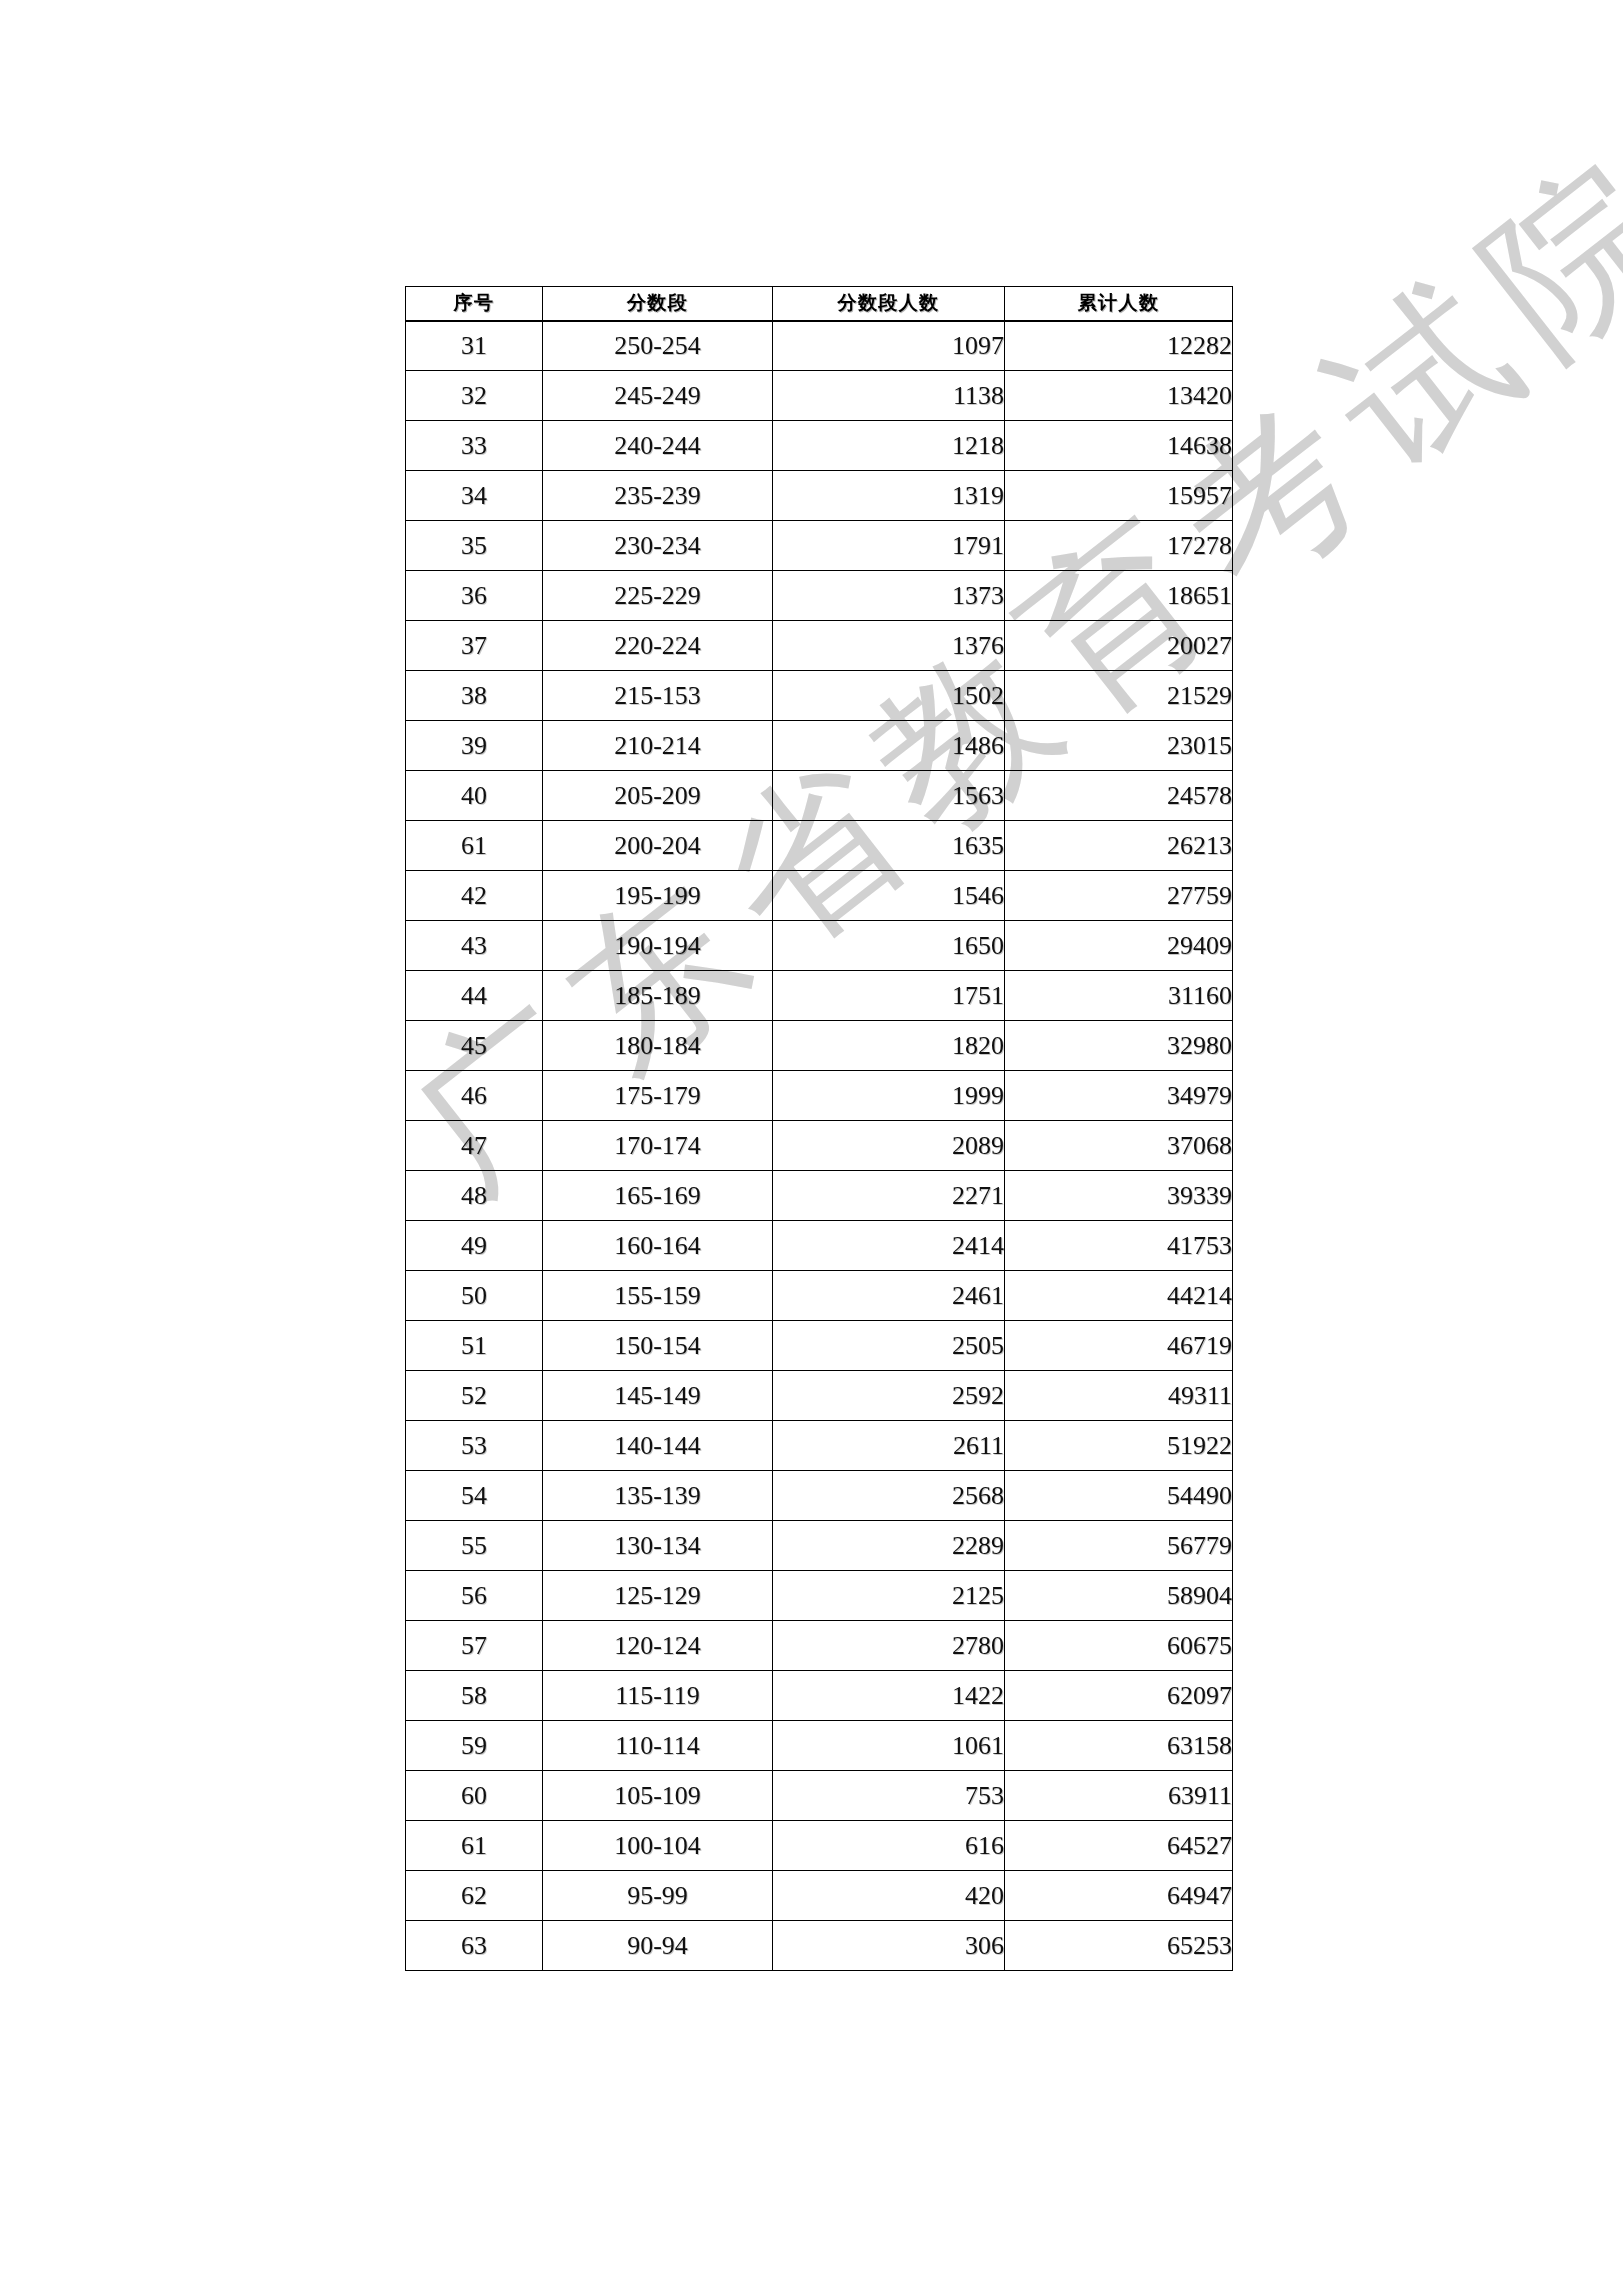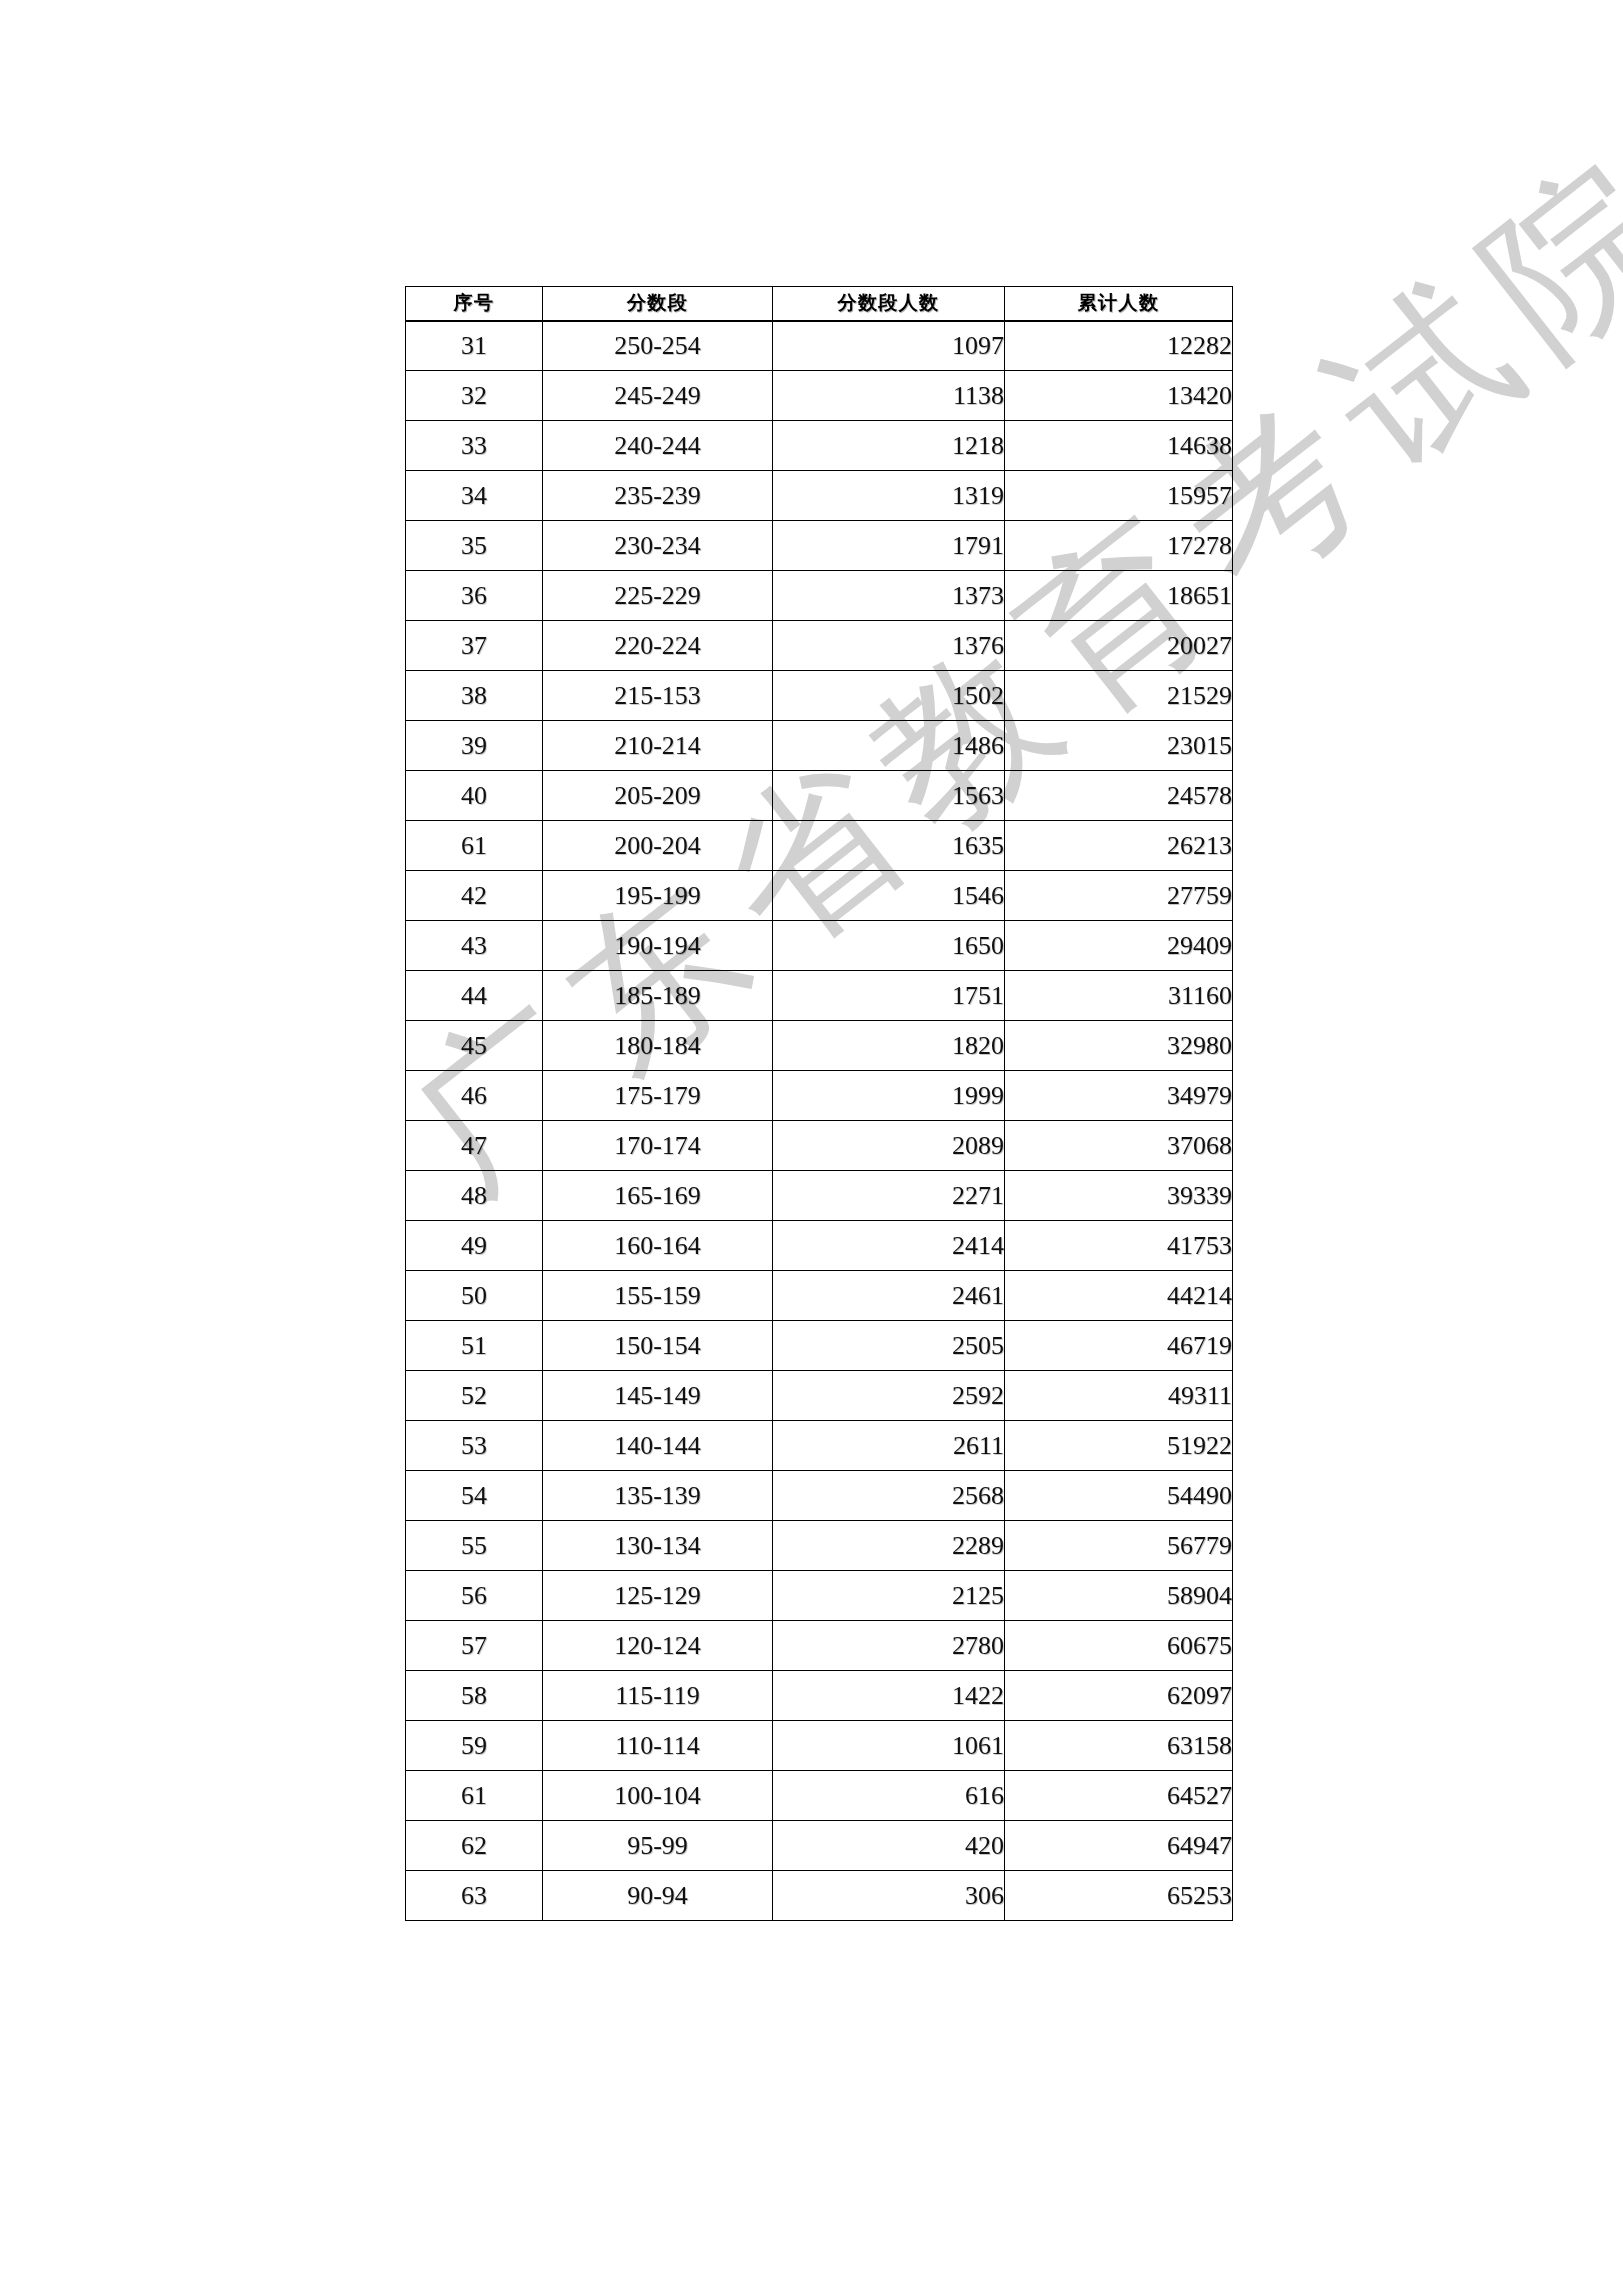--- a/index.html
+++ b/index.html
@@ -298,20 +298,26 @@
             <td class="cell-count">1422</td>
             <td class="cell-cum">62097</td>
           </tr>
           <tr>
             <td class="cell-rank">59</td>
             <td class="cell-band">110-114</td>
             <td class="cell-count">1061</td>
             <td class="cell-cum">63158</td>
           </tr>
           <tr>
+            <td class="cell-rank">60</td>
+            <td class="cell-band">105-109</td>
+            <td class="cell-count">753</td>
+            <td class="cell-cum">63911</td>
+          </tr>
+          <tr>
             <td class="cell-rank">61</td>
             <td class="cell-band">100-104</td>
             <td class="cell-count">616</td>
             <td class="cell-cum">64527</td>
           </tr>
           <tr>
             <td class="cell-rank">62</td>
             <td class="cell-band">95-99</td>
             <td class="cell-count">420</td>
             <td class="cell-cum">64947</td>

